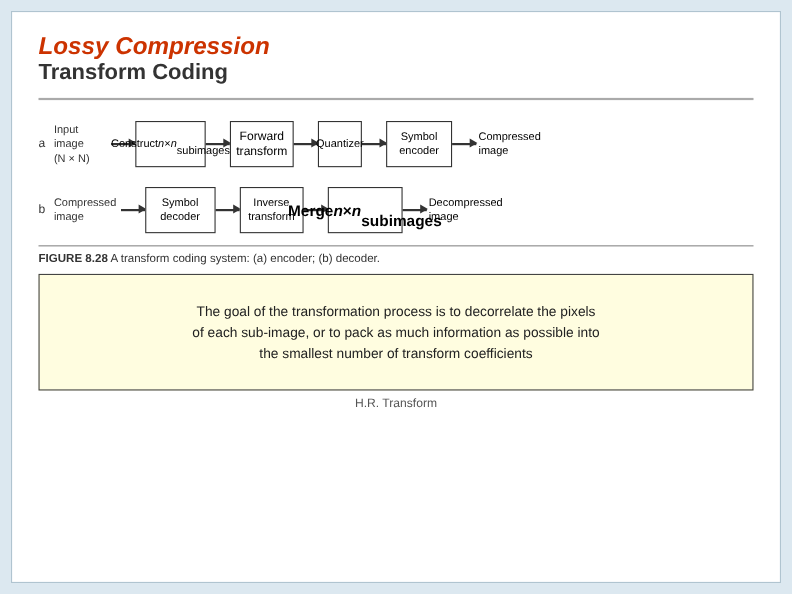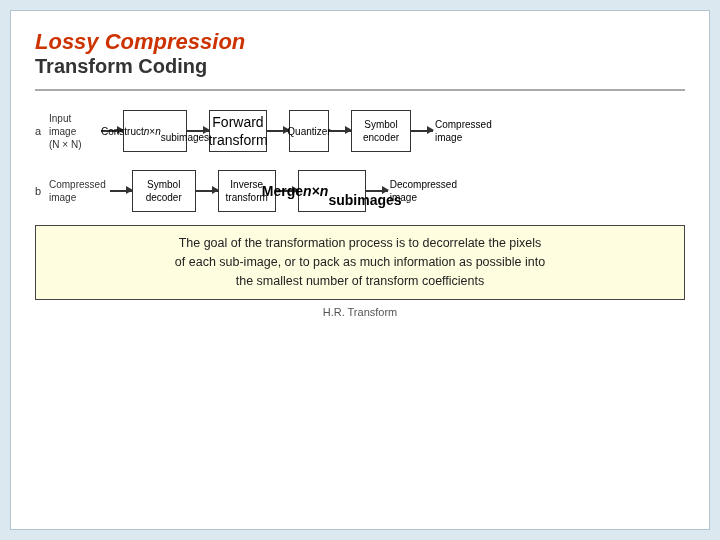--- a/index.html
+++ b/index.html
@@ -61,21 +61,21 @@
       padding-top: 4px;
       margin-top: 4px;
       line-height: 1.4;
     }
     .figure-caption strong {
       font-size: 10.5px;
     }
     .highlight-box {
       border: 1.5px solid #444;
       background: #fffde0;
-      padding: 8px 14px;
+      padding: 24px 14px;
       margin-top: 6px;
       text-align: center;
       font-size: 12.5px;
       color: #222;
       line-height: 1.5;
     }
     .footer {
       text-align: center;
       font-size: 11px;
       color: #555;
@@ -133,21 +133,21 @@
 
       <div style="font-size:11px; color:#333; min-width:12px; align-self:center; margin-right:2px;">a</div>
 
       <div class="input-text" style="font-size:10px; line-height:1.3; min-width:48px; text-align:left;">Input<br>image<br>(N × N)</div>
 
       <div class="arr"></div>
 
       <div class="box b2" style="font-size:10px;">Construct<br><i>n</i> × <i>n</i><br>subimages</div>
       <div class="arr"></div>
 
-      <div class="box b3" style="font-size:14px;">Forward<br>transform</div>
+      <div class="box b3" style="font-size:11px;">Forward<br>transform</div>
       <div class="arr"></div>
 
       <div class="box b4" style="font-size:10px;">Quantizer</div>
       <div class="arr"></div>
 
       <div class="box b5" style="font-size:10px;">Symbol<br>encoder</div>
       <div class="arr"></div>
 
       <div style="font-size:10px; line-height:1.3; min-width:56px; text-align:left; margin-left:2px;">Compressed<br>image</div>
     </div>
@@ -167,19 +167,23 @@
       <div class="arr"></div>
 
       <div class="box" style="font-size:14px; width:68px; height:42px;font-weight:bold;">Merge<br><i>n</i> × <i>n</i><br>subimages</div>
       <div class="arr"></div>
 
       <div style="font-size:10px; line-height:1.3; min-width:58px; text-align:left; margin-left:2px;">Decompressed<br>image</div>
     </div>
 
   </div>
 
+  <div class="figure-caption">
+    <strong>FIGURE 8.28</strong>
+    <span>A transform coding system: (a) encoder; (b) decoder.</span>
+  </div>
 
   <div class="highlight-box">
     <span>The goal of the transformation process is to decorrelate the pixels<br>of each sub-image, or to pack as much information as possible into<br>the smallest number of transform coefficients</span>
   </div>
 
   <div class="footer">H.R. Transform</div>
 </div>
 
 </body></html>

